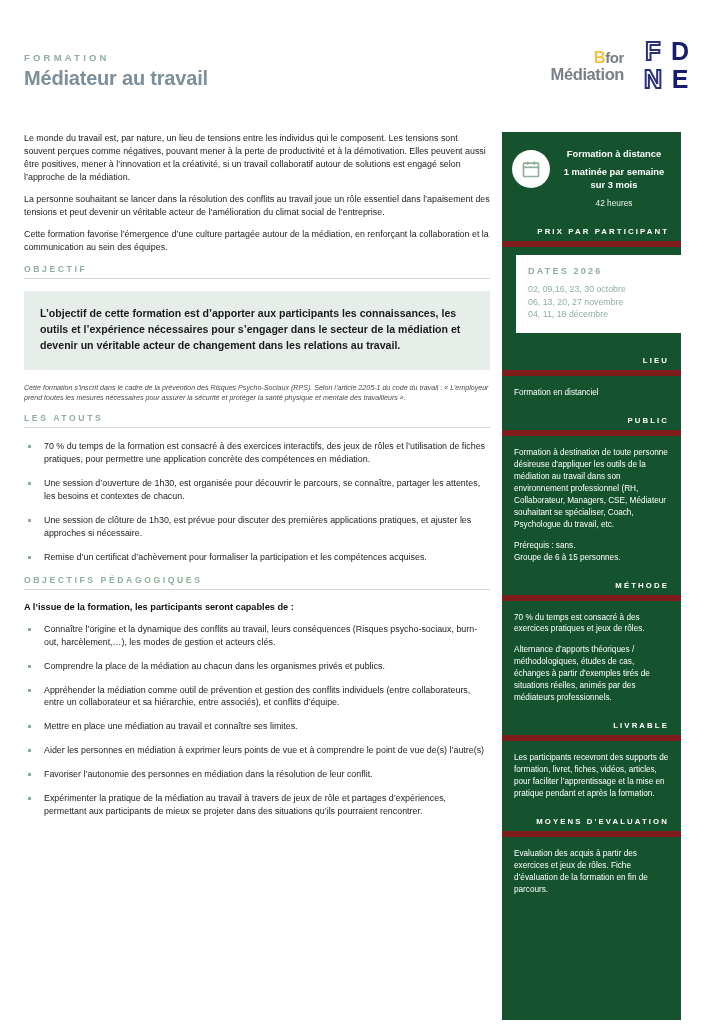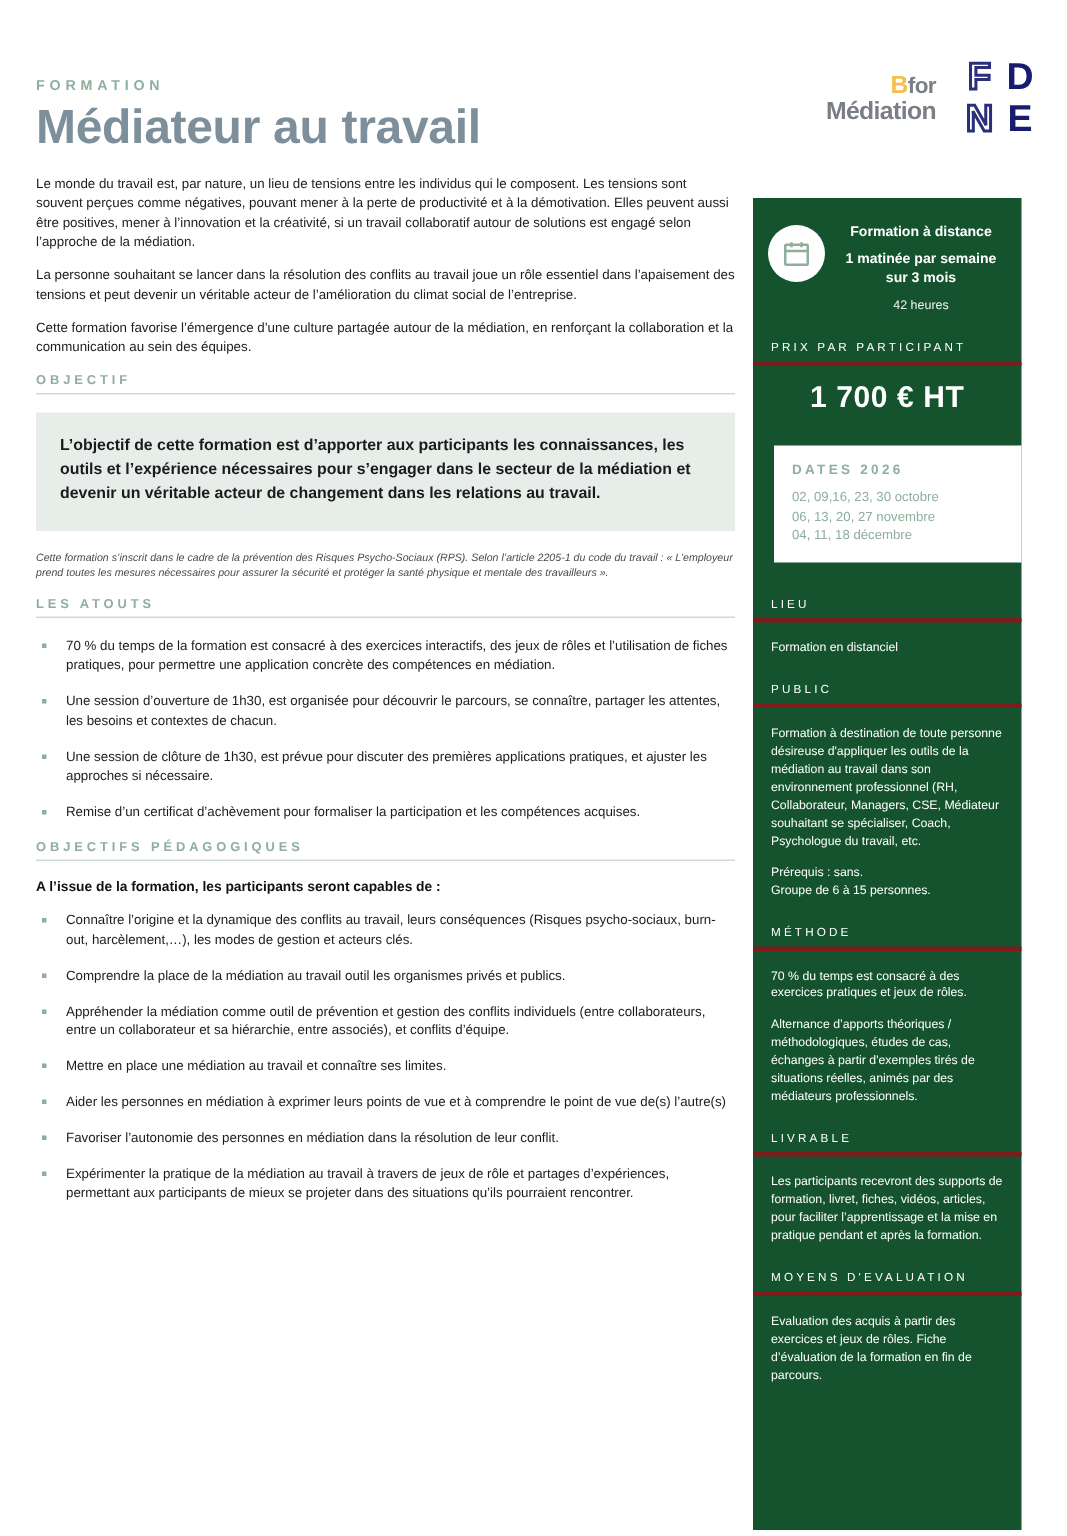--- a/index.html
+++ b/index.html
@@ -35,21 +35,21 @@
 
   .eyebrow {
     font-size: 9.5px;
     font-weight: bold;
     letter-spacing: 3.2px;
     color: #8fae9c;
     margin-bottom: 4px;
   }
 
   .doc-title {
-    font-size: 32px;
+    font-size: 20px;
     font-weight: bold;
     color: #7d8f9a;
     letter-spacing: -0.2px;
     line-height: 1.1;
   }
 
   .header-logos {
     position: absolute;
     right: 18px;
     top: 38px;
@@ -88,21 +88,21 @@
     color: #ffffff;
     -webkit-text-stroke: 2px #2b2f7a;
     text-shadow: none;
   }
   .fdne-solid { color: #181c6e; }
 
   
   .main {
     position: absolute;
     left: 24px;
-    top: 116px;
+    top: 132px;
     width: 466px;
   }
 
   .intro-p {
     font-size: 8.9px;
     line-height: 1.45;
     color: #1c1c1c;
     margin-bottom: 9.5px;
     text-align: left;
   }
@@ -212,26 +212,27 @@
     line-height: 1.35;
   }
   .hero-hours {
     font-size: 8.3px;
     color: #eef2f4;
     margin-top: 7px;
   }
 
   .sb-label {
     font-size: 7.8px;
-    font-weight: normal;
+    font-weight: bold;
     letter-spacing: 2.1px;
     color: #ffffff;
     padding: 0 12px 5px 12px;
     margin-top: 13px;
-    border-bottom: 3px solid #7f1d1d;
+    border-bottom: 6px solid #7f1d1d;
+    text-align: right;
   }
 
   .price {
     font-size: 20px;
     font-weight: bold;
     color: #ffffff;
     text-align: center;
     padding: 10px 0 12px 0;
     letter-spacing: 0.4px;
   }
@@ -312,21 +313,21 @@
       <li>Une session de clôture de 1h30, est prévue pour discuter des premières applications pratiques, et ajuster les approches si nécessaire.</li>
       <li>Remise d’un certificat d’achèvement pour formaliser la participation et les compétences acquises.</li>
     </ul>
 
     <div class="section-head">OBJECTIFS PÉDAGOGIQUES</div>
 
     <div class="lead-bold">A l’issue de la formation, les participants seront capables de :</div>
 
     <ul class="bullets">
       <li>Connaître l’origine et la dynamique des conflits au travail, leurs conséquences (Risques psycho-sociaux, burn-out, harcèlement,…), les modes de gestion et acteurs clés.</li>
-      <li>Comprendre la place de la médiation au travail outil les organismes privés et publics.</li>
+      <li>Comprendre la place de la médiation au chacun dans les organismes privés et publics.</li>
       <li>Appréhender la médiation comme outil de prévention et gestion des conflits individuels (entre collaborateurs, entre un collaborateur et sa hiérarchie, entre associés), et conflits d’équipe.</li>
       <li>Mettre en place une médiation au travail et connaître ses limites.</li>
       <li>Aider les personnes en médiation à exprimer leurs points de vue et à comprendre le point de vue de(s) l’autre(s)</li>
       <li>Favoriser l’autonomie des personnes en médiation dans la résolution de leur conflit.</li>
       <li>Expérimenter la pratique de la médiation au travail à travers de jeux de rôle et partages d’expériences, permettant aux participants de mieux se projeter dans des situations qu’ils pourraient rencontrer.</li>
     </ul>
   </div>
 
   <div class="sidebar">
 
@@ -340,21 +341,20 @@
         </svg>
       </div>
       <div class="hero-text">
         <div class="hero-line1">Formation à distance</div>
         <div class="hero-line2">1 matinée par semaine sur 3 mois</div>
         <div class="hero-hours">42 heures</div>
       </div>
     </div>
 
     <div class="sb-label">PRIX PAR PARTICIPANT</div>
-    <div class="price">1 700 € HT</div>
 
     <div class="dates-box">
       <div class="dates-title">DATES 2026</div>
       <div class="dates-line">02, 09,16, 23, 30 octobre</div>
       <div class="dates-line">06, 13, 20, 27 novembre</div>
       <div class="dates-line">04, 11, 18 décembre</div>
     </div>
 
     <div class="sb-gap-sm"></div>
 

